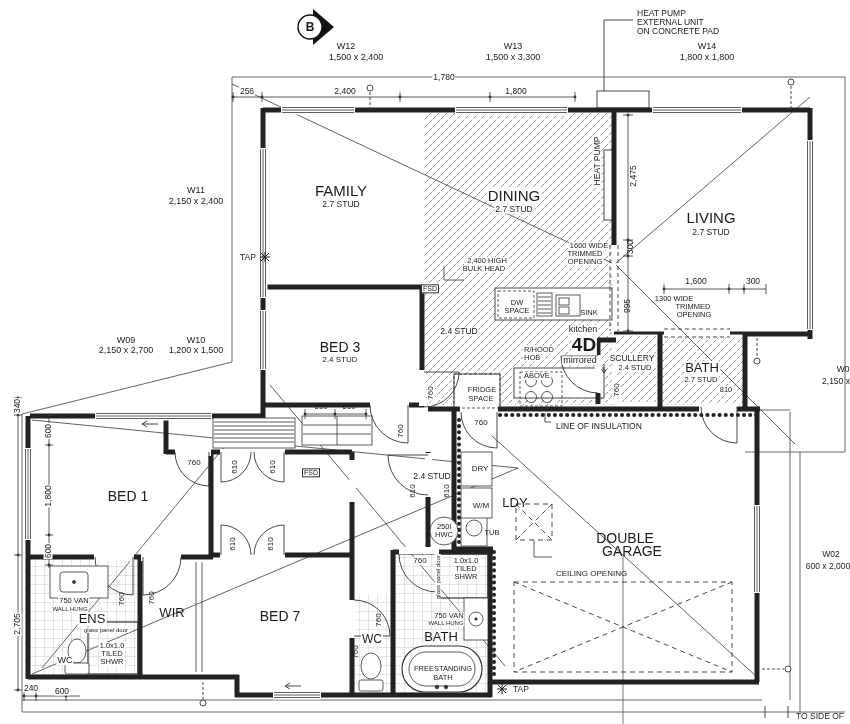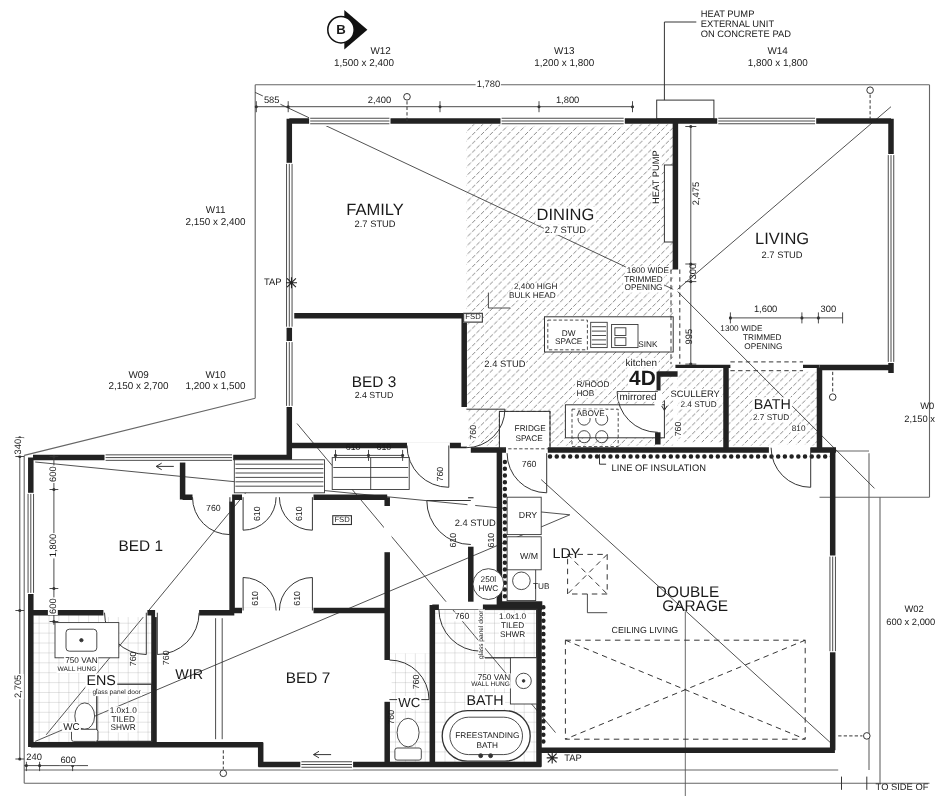--- a/index.html
+++ b/index.html
@@ -265,27 +265,27 @@
   </g>
 </svg>
 
 <div class="lb s12 b" style="left:310px;top:27px">B</div>
 
 <div class="lb la" style="left:637px;top:13px">HEAT PUMP</div>
 <div class="lb la" style="left:637px;top:22px">EXTERNAL UNIT</div>
 <div class="lb la" style="left:637px;top:31px">ON CONCRETE PAD</div>
 
 <div class="lb s9" style="left:346px;top:47px">W12</div>
-<div class="lb s9" style="left:331px;top:58px">1,500 x 2,400</div>
+<div class="lb s9" style="left:356px;top:58px">1,500 x 2,400</div>
 <div class="lb s9" style="left:513px;top:47px">W13</div>
-<div class="lb s9" style="left:513px;top:58px">1,200 x 1,800</div>
+<div class="lb s9" style="left:513px;top:58px">1,500 x 3,300</div>
 <div class="lb s9" style="left:707px;top:47px">W14</div>
 <div class="lb s9" style="left:707px;top:58px">1,800 x 1,800</div>
 
-<div class="lb wbg" style="left:247px;top:91px">585</div>
+<div class="lb wbg" style="left:247px;top:91px">256</div>
 <div class="lb wbg" style="left:345px;top:91px">2,400</div>
 <div class="lb wbg" style="left:444px;top:77px">1,780</div>
 <div class="lb wbg" style="left:516px;top:91px">1,800</div>
 
 <div class="lb s9" style="left:196px;top:191px">W11</div>
 <div class="lb s9" style="left:196px;top:202px">2,150 x 2,400</div>
 <div class="lb" style="left:248px;top:257px">TAP</div>
 
 <div class="lb s15" style="left:341px;top:191px">FAMILY</div>
 <div class="lb" style="left:341px;top:204px">2.7 STUD</div>
@@ -371,21 +371,21 @@
 
 <div class="lb s8" style="left:480px;top:469px">DRY</div>
 <div class="lb s8" style="left:481px;top:506px">W/M</div>
 <div class="lb s13" style="left:515px;top:503px">LDY</div>
 <div class="lb s7" style="left:492px;top:533px">TUB</div>
 <div class="lb s7" style="left:444px;top:527px">250l</div>
 <div class="lb s7" style="left:444px;top:535px">HWC</div>
 
 <div class="lb s14" style="left:625px;top:538px">DOUBLE</div>
 <div class="lb s14" style="left:632px;top:551px">GARAGE</div>
-<div class="lb s8 la" style="left:556px;top:574px">CEILING LIVING</div>
+<div class="lb s8 la" style="left:556px;top:574px">CEILING OPENING</div>
 <div class="lb" style="left:831px;top:554px">W02</div>
 <div class="lb" style="left:828px;top:566px">600 x 2,000</div>
 
 <div class="lb s14" style="left:128px;top:496px">BED 1</div>
 
 <div class="lb rot wbg" style="left:17px;top:406px">340</div>
 <div class="lb rot wbg" style="left:48px;top:431px">600</div>
 <div class="lb rot wbg" style="left:48px;top:496px">1,800</div>
 <div class="lb rot wbg" style="left:48px;top:551px">600</div>
 <div class="lb rot wbg" style="left:17px;top:624px">2,705</div>

